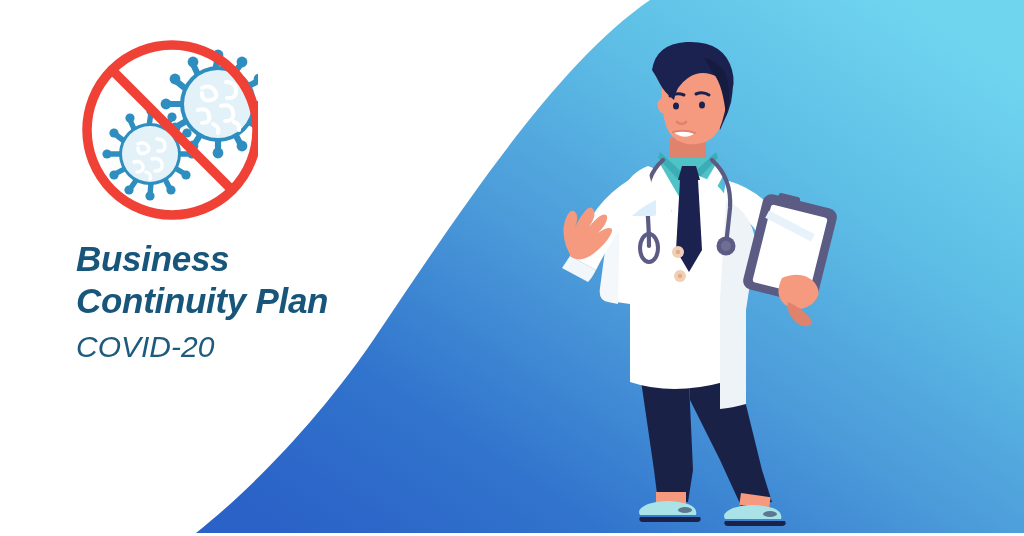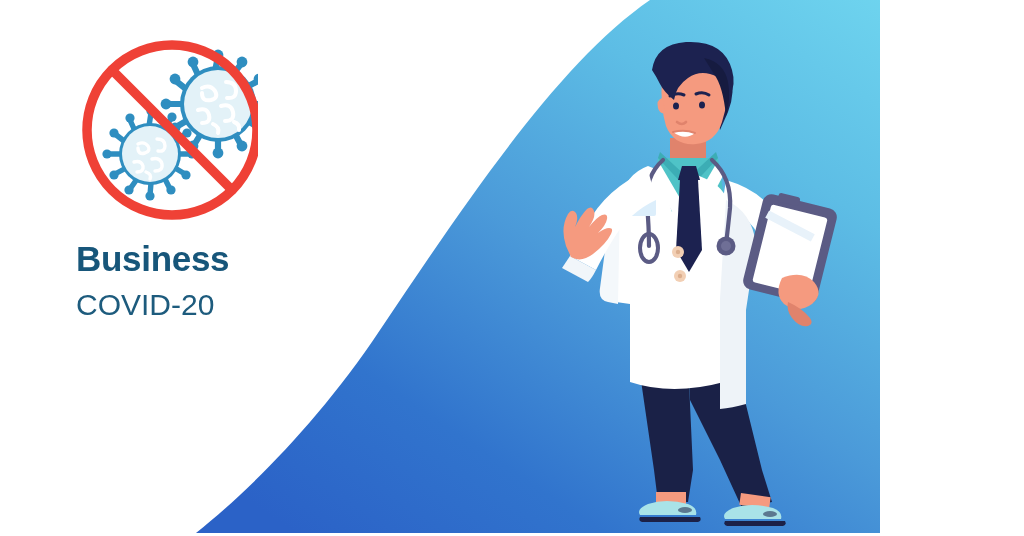--- a/index.html
+++ b/index.html
@@ -6,24 +6,25 @@
   html, body {
     margin: 0;
     padding: 0;
     background: #ffffff;
   }
   body {
     font-family: "Liberation Sans", sans-serif;
   }
   #banner {
     position: relative;
-    width: 880px;
+    width: 1024px;
     height: 536px;
     overflow: hidden;
     background: #ffffff;
+    font-style: italic;
   }
   #bg-shape {
     position: absolute;
     left: 0; top: 0;
     width: 1024px;
     height: 536px;
   }
   #virus-badge {
     position: absolute;
     left: 62px;
@@ -271,17 +272,18 @@
         <path d="M147,82 q5,4 9,0" stroke="#e0836c" stroke-width="2.6" fill="none" stroke-linecap="round"></path>
         <path d="M143,92 q12,-3 22,1 q-10,8 -22,-1 Z" fill="#ffffff"></path>
         <path d="M143,92 q12,-3 22,1" stroke="#e0836c" stroke-width="2" fill="none" stroke-linecap="round"></path>
       </g>
       <path d="M132,58 q-6,2 -4,10 q2,7 8,5" fill="#f59a7f"></path>
     </g>
   </svg>
 
   <div id="headline">
     <div class="title-line">Business</div>
+    <div class="title-line">Continuity Plan</div>
     <div class="subtitle-line">COVID-20</div>
   </div>
 
   <div id="bottom-strip"></div>
 </div>
 
 </body></html>

